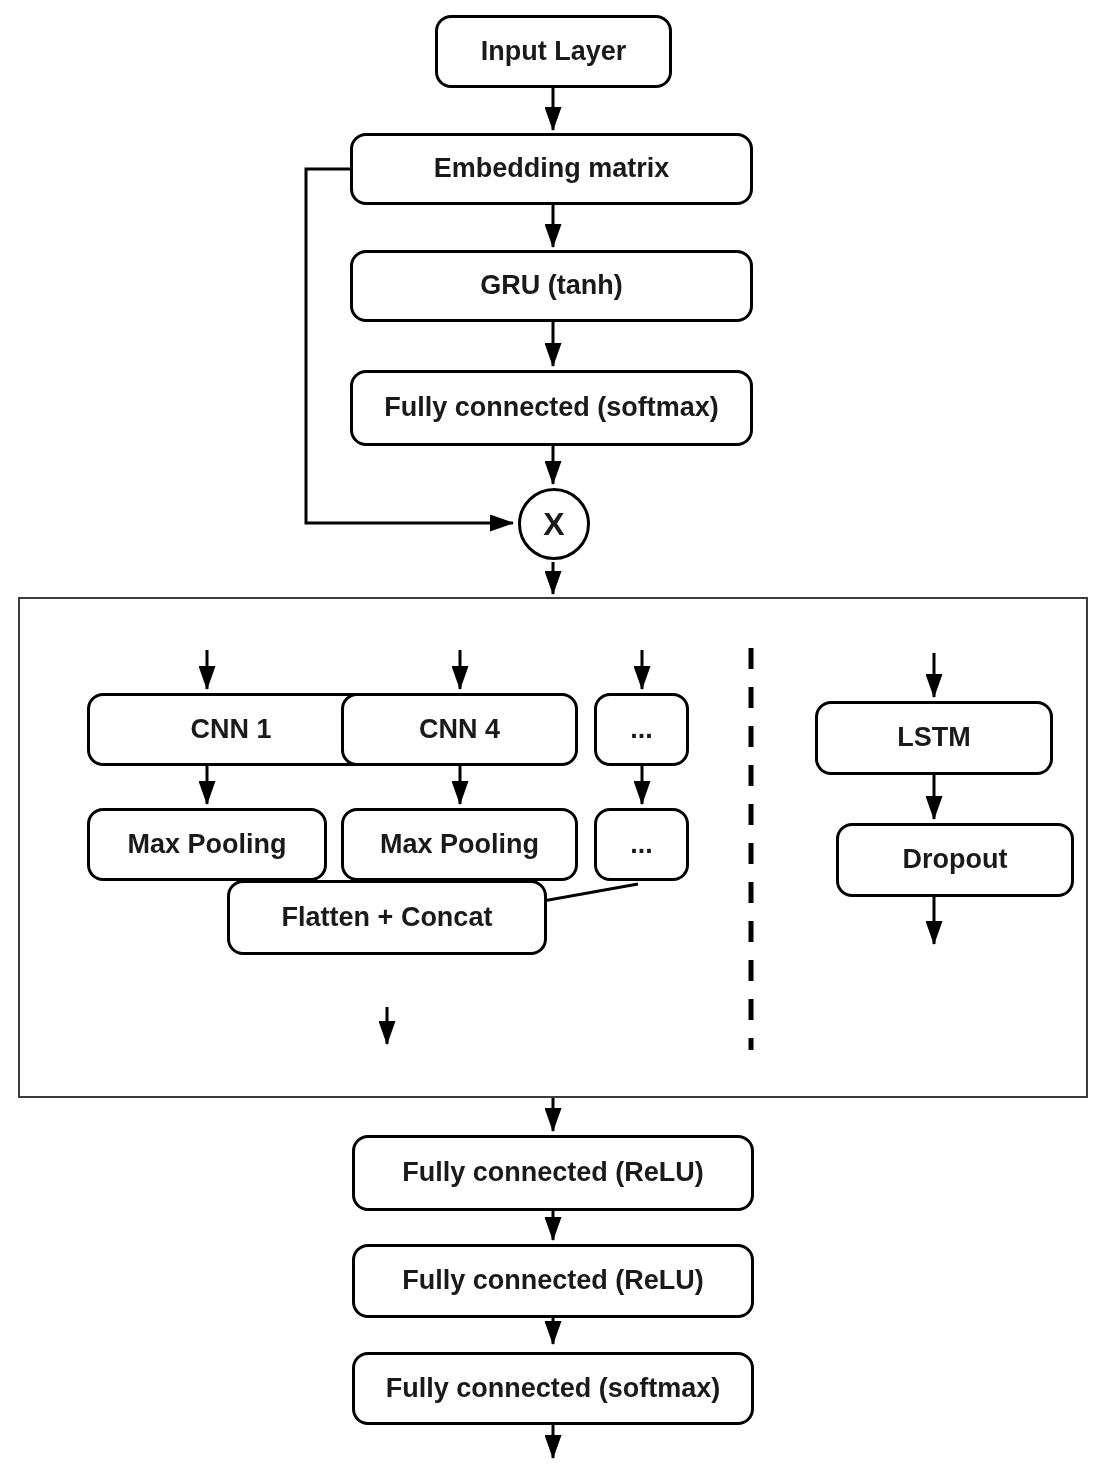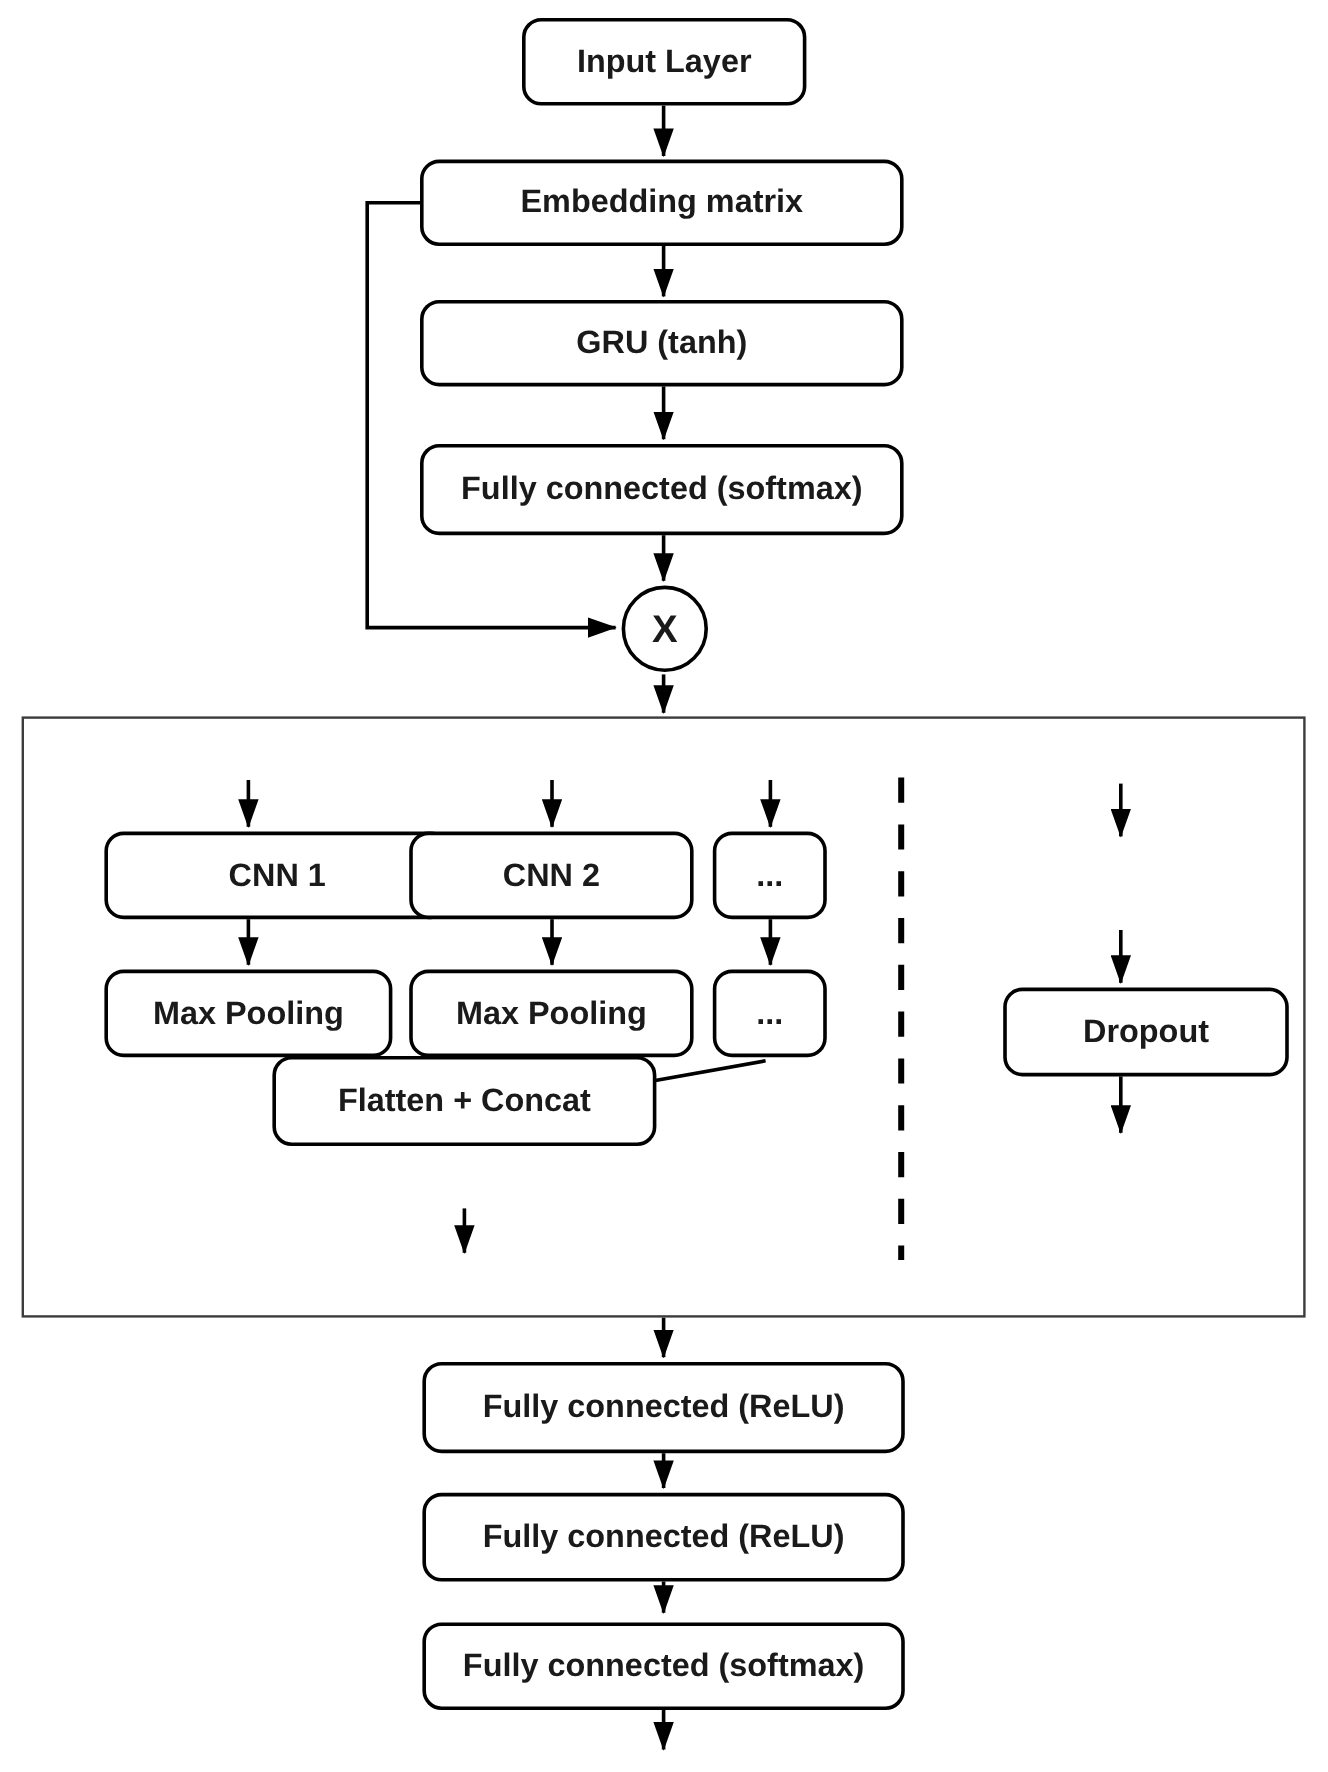--- a/index.html
+++ b/index.html
@@ -124,26 +124,27 @@
 
   <div id="n-container" class="group-box"></div>
 
   <div id="n-input" class="node">Input Layer</div>
   <div id="n-embedding" class="node">Embedding matrix</div>
   <div id="n-gru" class="node">GRU (tanh)</div>
   <div id="n-fc-top" class="node">Fully connected (softmax)</div>
   <div id="n-mult" class="op-circle">X</div>
 
   <div id="n-cnn1" class="node">CNN 1</div>
-  <div id="n-cnn2" class="node">CNN 2</div>
+  <div id="n-cnn2" class="node">CNN 4</div>
   <div id="n-dots1" class="node">...</div>
   <div id="n-mp1" class="node">Max Pooling</div>
   <div id="n-mp2" class="node">Max Pooling</div>
   <div id="n-dots2" class="node">...</div>
   <div id="n-flatten" class="node">Flatten + Concat</div>
 
+  <div id="n-lstm" class="node">LSTM</div>
   <div id="n-dropout" class="node">Dropout</div>
 
   <div id="n-fc1" class="node">Fully connected (ReLU)</div>
   <div id="n-fc2" class="node">Fully connected (ReLU)</div>
   <div id="n-fc3" class="node">Fully connected (softmax)</div>
 
 </div>
 
 </body></html>

